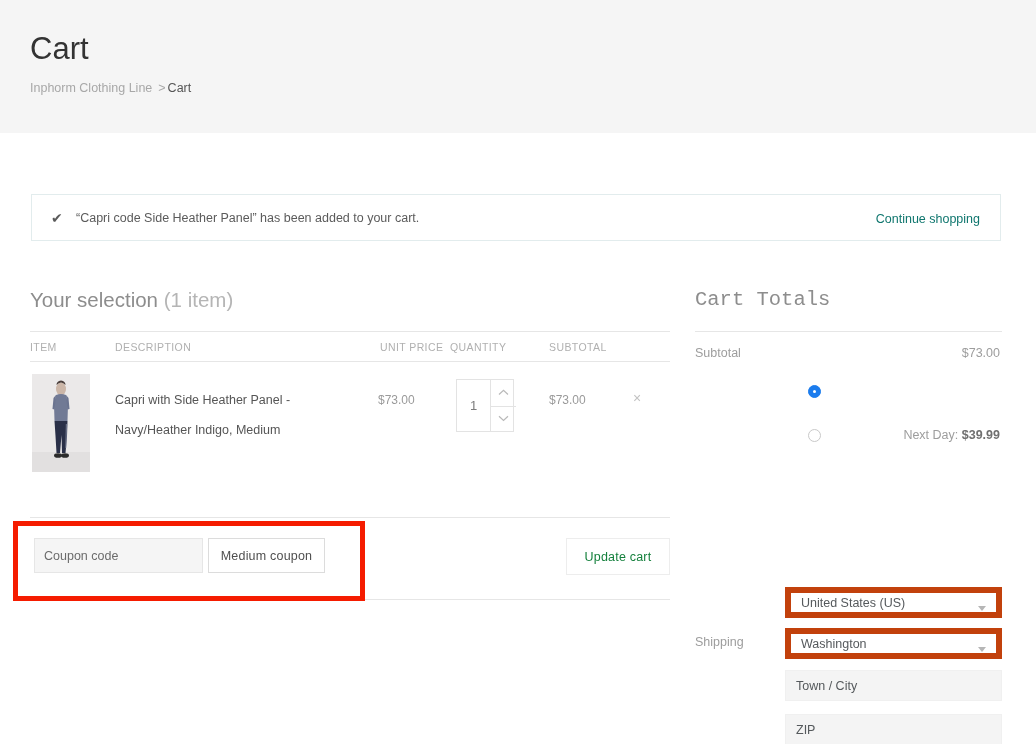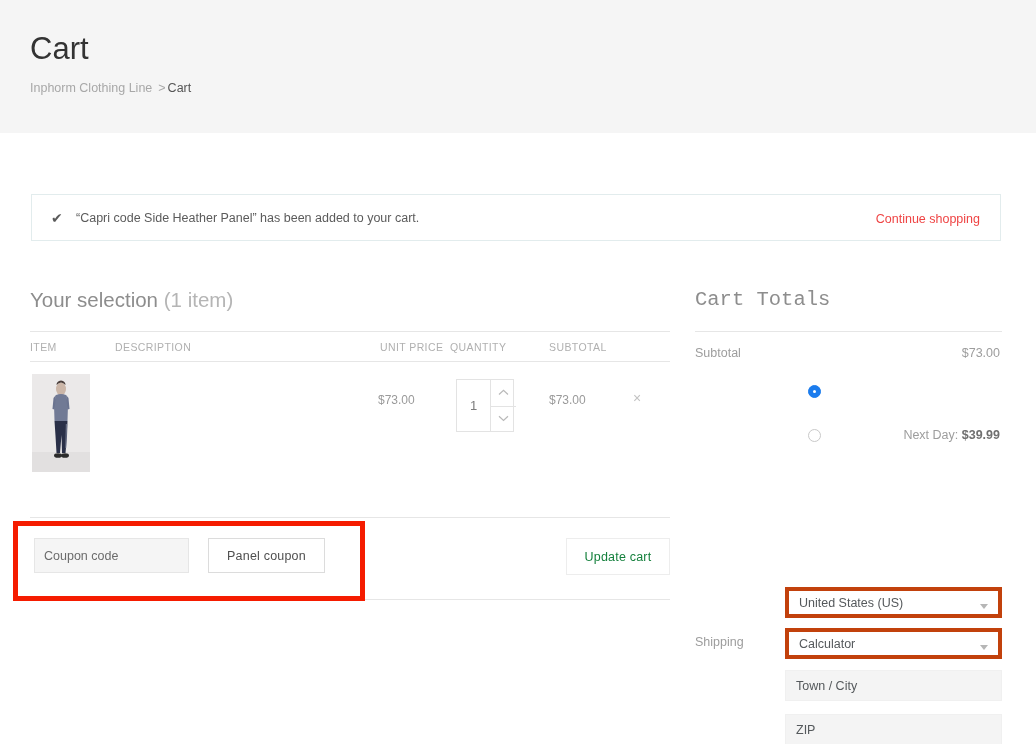--- a/index.html
+++ b/index.html
@@ -40,21 +40,21 @@
     position: absolute; left: 19px; top: 14px;
     font-size: 14px; color: #5a5a5a; line-height: 18px;
   }
   .notice-text {
     position: absolute; left: 44px; top: 15px;
     font-size: 12.5px; color: #5b5b5b; line-height: 17px;
     white-space: nowrap;
   }
   .notice-action {
     position: absolute; right: 20px; top: 16px;
-    font-size: 12.5px; color: #ef4444; line-height: 17px;
+    font-size: 12.5px; color: #0f766e; line-height: 17px;
     white-space: nowrap; cursor: pointer;
   }
 
   
   .left-col { position: absolute; left: 30px; top: 287px; width: 640px; }
 
   .section-title {
     font-size: 20.5px; font-weight: 400; color: #8d8d8d;
     line-height: 26px; white-space: nowrap;
   }
@@ -120,21 +120,21 @@
     font-size: 12px; color: #9a9a9a; line-height: 16px;
   }
   .item-remove {
     position: absolute; left: 603px; top: 28px;
     font-size: 14px; color: #c2c2c2; line-height: 16px; cursor: pointer;
   }
 
   .coupon-row { position: relative; height: 82px; }
   .coupon-input {
     position: absolute; left: 4px; top: 20px;
-    width: 155px; height: 35px;
+    width: 169px; height: 35px;
     background: #f5f5f5; border: 1px solid #e6e6e6;
     font-family: "Liberation Sans", sans-serif;
     font-size: 12.5px; color: #6b6b6b; padding: 0 9px;
     outline: none;
   }
   .coupon-input::placeholder { color: #6b6b6b; opacity: 1; }
   .apply-btn {
     position: absolute; left: 178px; top: 20px;
     width: 117px; height: 35px;
     background: #ffffff; border: 1px solid #dcdcdc;
@@ -212,21 +212,21 @@
   }
 
   .calc-field {
     position: absolute; left: 90px;
     width: 217px; height: 31px;
     font-family: "Liberation Sans", sans-serif;
     font-size: 12.5px; color: #55595c;
     padding: 0 10px; outline: none;
   }
   .calc-select {
-    background: #ffffff; border: 4px solid #c2410c;
+    background: #ffffff; border: 6px solid #c2410c;
     display: flex; align-items: center;
   }
   .calc-input {
     background: #f4f4f4; border: 1px solid #f0f0f0;
     line-height: 29px;
   }
   .calc-input::placeholder { color: #55595c; opacity: 1; }
   .sel-country { top: 216px; }
   .sel-state   { top: 257px; }
   .in-city     { top: 299px; }
@@ -280,20 +280,21 @@
           <path d="M24.5 11 Q29 6 33.5 11 Q33.5 7 29 6.5 Q24.5 7 24.5 11 Z" fill="#4a3f3c"></path>
           <path d="M24 21 Q29 19 34 21 L36 30 L35.5 47 L22.5 47 L22 30 Z" fill="#717a95"></path>
           <path d="M24 21 L21.5 24 L20.5 35 L22.5 35.5 L23.5 26 Z" fill="#6b7490"></path>
           <path d="M34 21 L36.5 24 L37.5 35 L35.5 35.5 L34.5 26 Z" fill="#6b7490"></path>
           <path d="M22.5 47 L35.5 47 L35 62 L33.5 79 L30 79 L29.5 61 L28 79 L24.5 79 L23.5 62 Z" fill="#2a3048"></path>
           <path d="M33.8 50 L35.2 50 L34.4 74 L33.2 74 Z" fill="#7c8399" opacity="0.75"></path>
           <ellipse cx="26" cy="81.5" rx="4" ry="2.3" fill="#2b2b2b"></ellipse>
           <ellipse cx="33" cy="81.5" rx="4" ry="2.3" fill="#2b2b2b"></ellipse>
         </svg>
       </div>
+      <div class="item-desc">Capri with Side Heather Panel - Navy/Heather Indigo, Medium</div>
       <div class="item-unit">$73.00</div>
 
       <div class="qty-wrap">
         <div class="qty-value">1</div>
         <div class="qty-btns">
           <div class="qty-btn up">
             <svg width="11" height="7" viewBox="0 0 11 7">
               <polyline points="1,5.5 5.5,1.3 10,5.5" fill="none" stroke="#b9b9b9" stroke-width="1.2"></polyline>
             </svg>
           </div>
@@ -304,21 +305,21 @@
           </div>
         </div>
       </div>
 
       <div class="item-sub">$73.00</div>
       <div class="item-remove">×</div>
     </div>
 
     <div class="coupon-row row-rule">
       <input class="coupon-input" type="text" placeholder="Coupon code" style="">
-      <button class="apply-btn">Panel coupon</button>
+      <button class="apply-btn">Medium coupon</button>
       <button class="update-cart-btn">Update cart</button>
     </div>
 
     <div class="row-rule"></div>
   </div>
 </div>
 
 <div class="annotation-box"></div>
 
 <div class="right-col">
@@ -343,21 +344,21 @@
       </div>
 
       <div class="shipping-word">Shipping</div>
 
       <div class="calc-field calc-select sel-country">
         <span>United States (US)</span>
         <span class="caret"></span>
       </div>
 
       <div class="calc-field calc-select sel-state">
-        <span>Calculator</span>
+        <span>Washington</span>
         <span class="caret"></span>
       </div>
 
       <input class="calc-field calc-input in-city" type="text" placeholder="Town / City" style="">
 
       <input class="calc-field calc-input in-zip" type="text" placeholder="ZIP" style="">
 
     </div>
   </div>
 </div>

